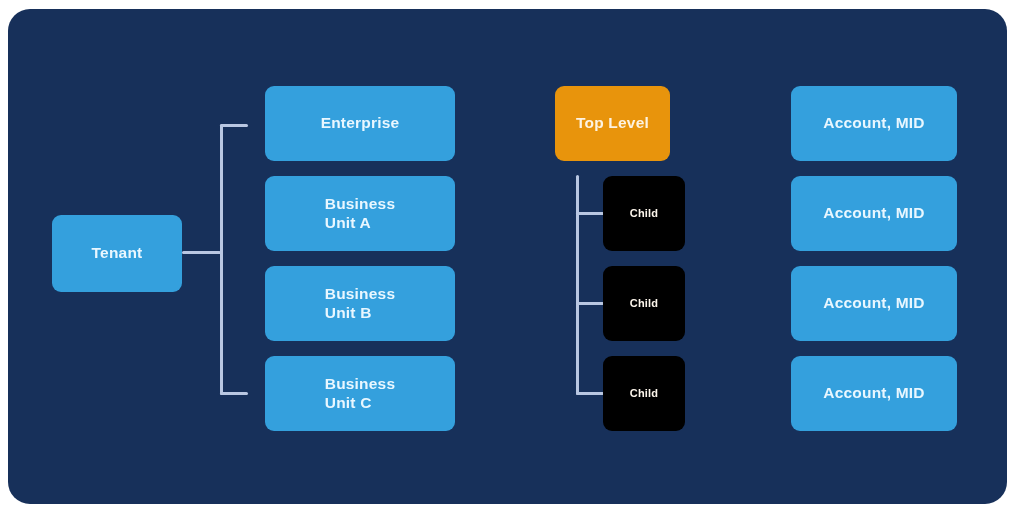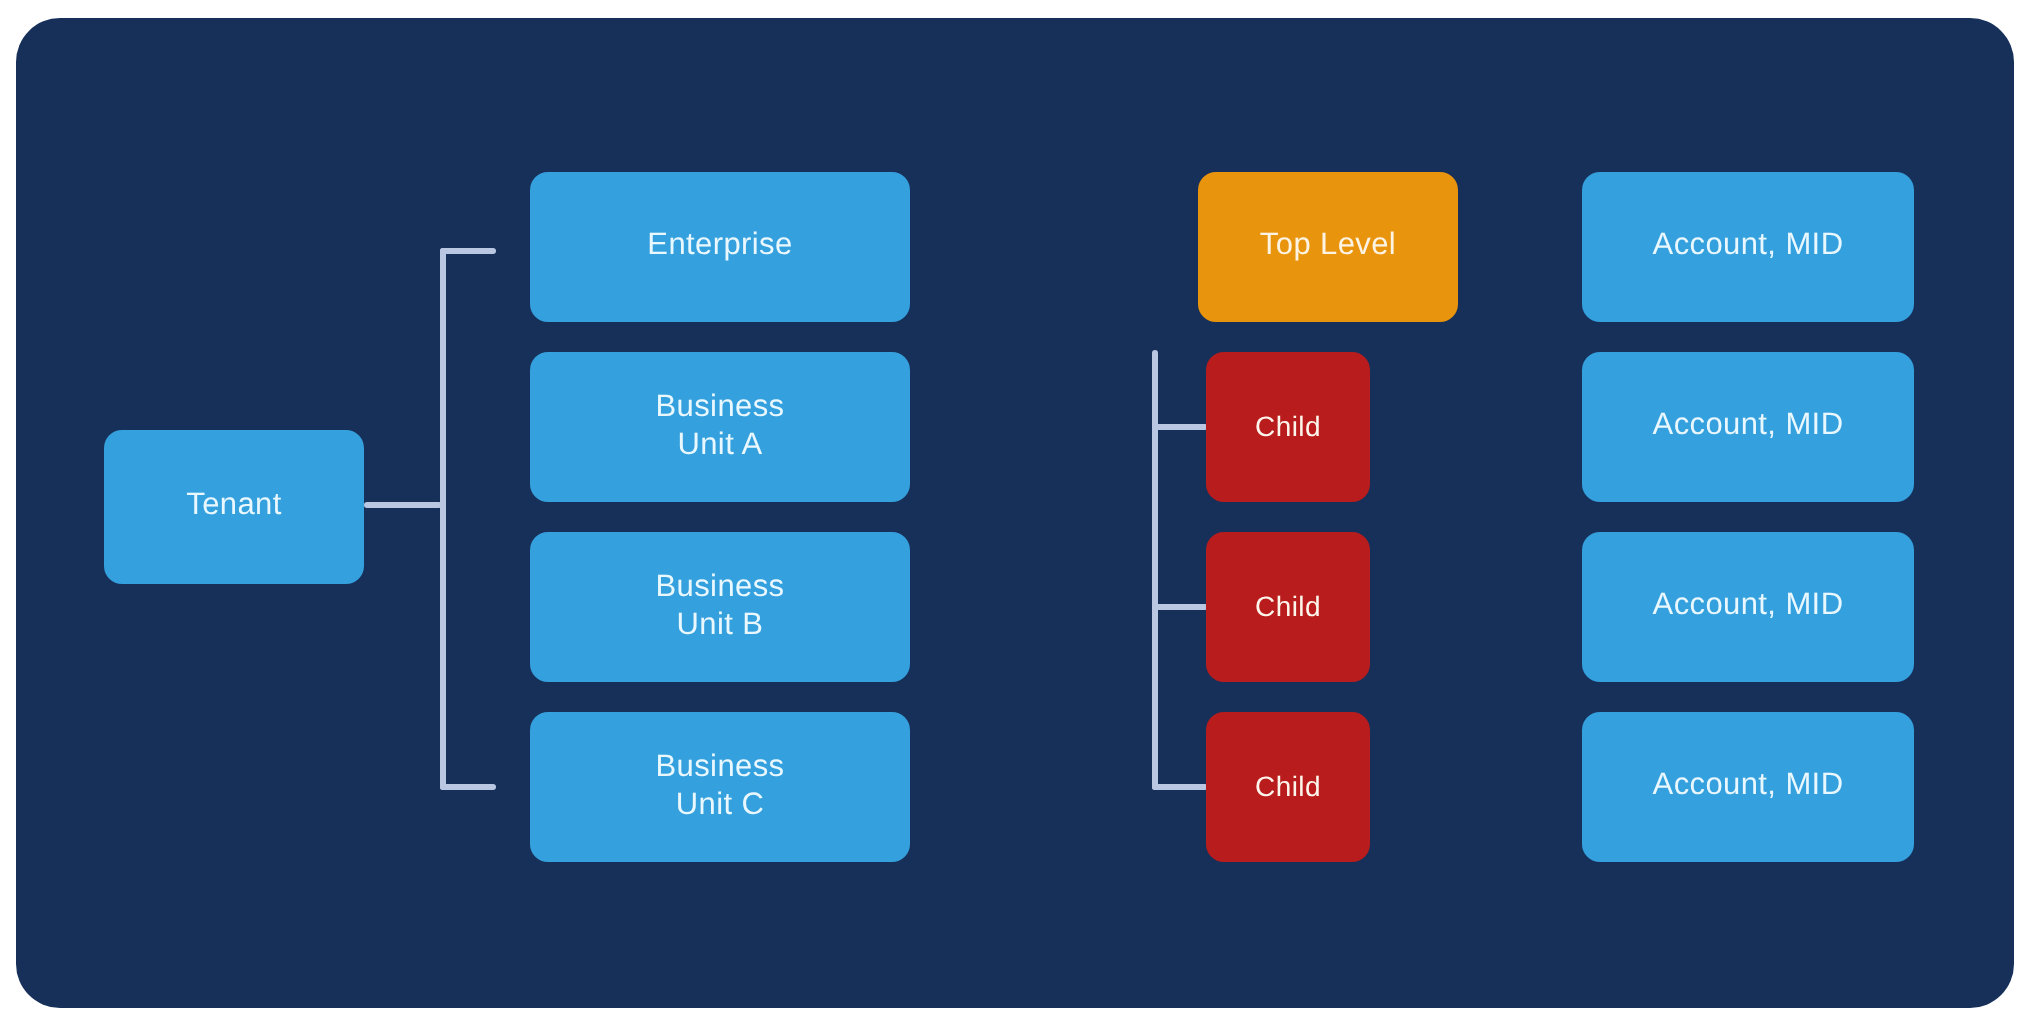--- a/index.html
+++ b/index.html
@@ -34,43 +34,43 @@
     overflow: hidden;
   }
 
   
   .node {
     position: absolute;
     box-sizing: border-box;
     display: flex;
     align-items: center;
     justify-content: center;
-    text-align: center;
+    text-align: left;
     border-radius: 9px;
-    font-weight: normal;
+    font-weight: bold;
     letter-spacing: 0.2px;
     line-height: 1.22;
     user-select: none;
   }
   .node .label { display: block; white-space: pre-line; }
 
   .node.blue {
     background: #34a0dd;
     color: #e9f7ff;
     font-size: 15.5px;
   }
   .node.orange-top {
     background: #e8940c;
     color: #fdf3e2;
     font-size: 15.5px;
   }
   .node.orange-child {
-    background: #b91c1c;
+    background: #000000;
     color: #fdf6ec;
-    font-size: 14px;
+    font-size: 11px;
   }
 
   
   .conn {
     position: absolute;
     background: #b9c7e2;
   }
   .conn.v { width: 3px; border-radius: 1.5px; }
   .conn.h { height: 3px; border-radius: 1.5px; }
 </style>
@@ -101,21 +101,21 @@
     <div class="node blue" style="left:257px; top:257px; width:190px; height:75px;">
       <span class="label">Business
 Unit B</span>
     </div>
 
     <div class="node blue" style="left:257px; top:347px; width:190px; height:75px;">
       <span class="label">Business
 Unit C</span>
     </div>
 
-    <div class="node orange-top" style="left:547px; top:77px; width:130px; height:75px;margin-left:44px;">
+    <div class="node orange-top" style="left:547px; top:77px; width:115px; height:75px;">
       <span class="label">Top Level</span>
     </div>
 
     <div class="conn v" style="left:568px; top:166px; width:3px; height:220px;"></div>
     <div class="conn h" style="left:568px; top:203px; width:28px;"></div>
     <div class="conn h" style="left:568px; top:293px; width:28px;"></div>
     <div class="conn h" style="left:568px; top:383px; width:28px;"></div>
 
     <div class="node orange-child" style="left:595px; top:167px; width:82px; height:75px;">
       <span class="label">Child</span>

